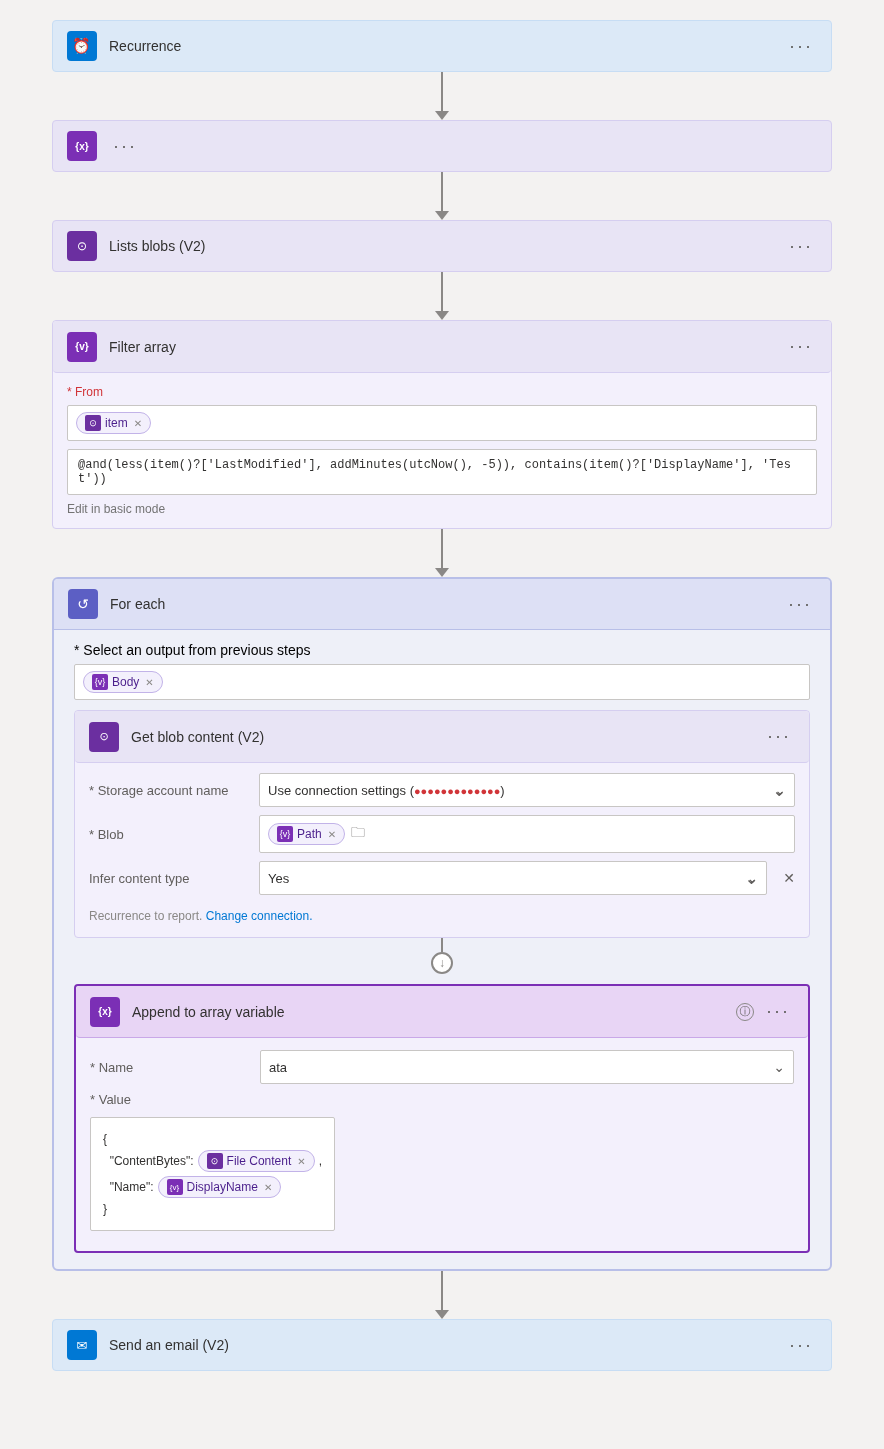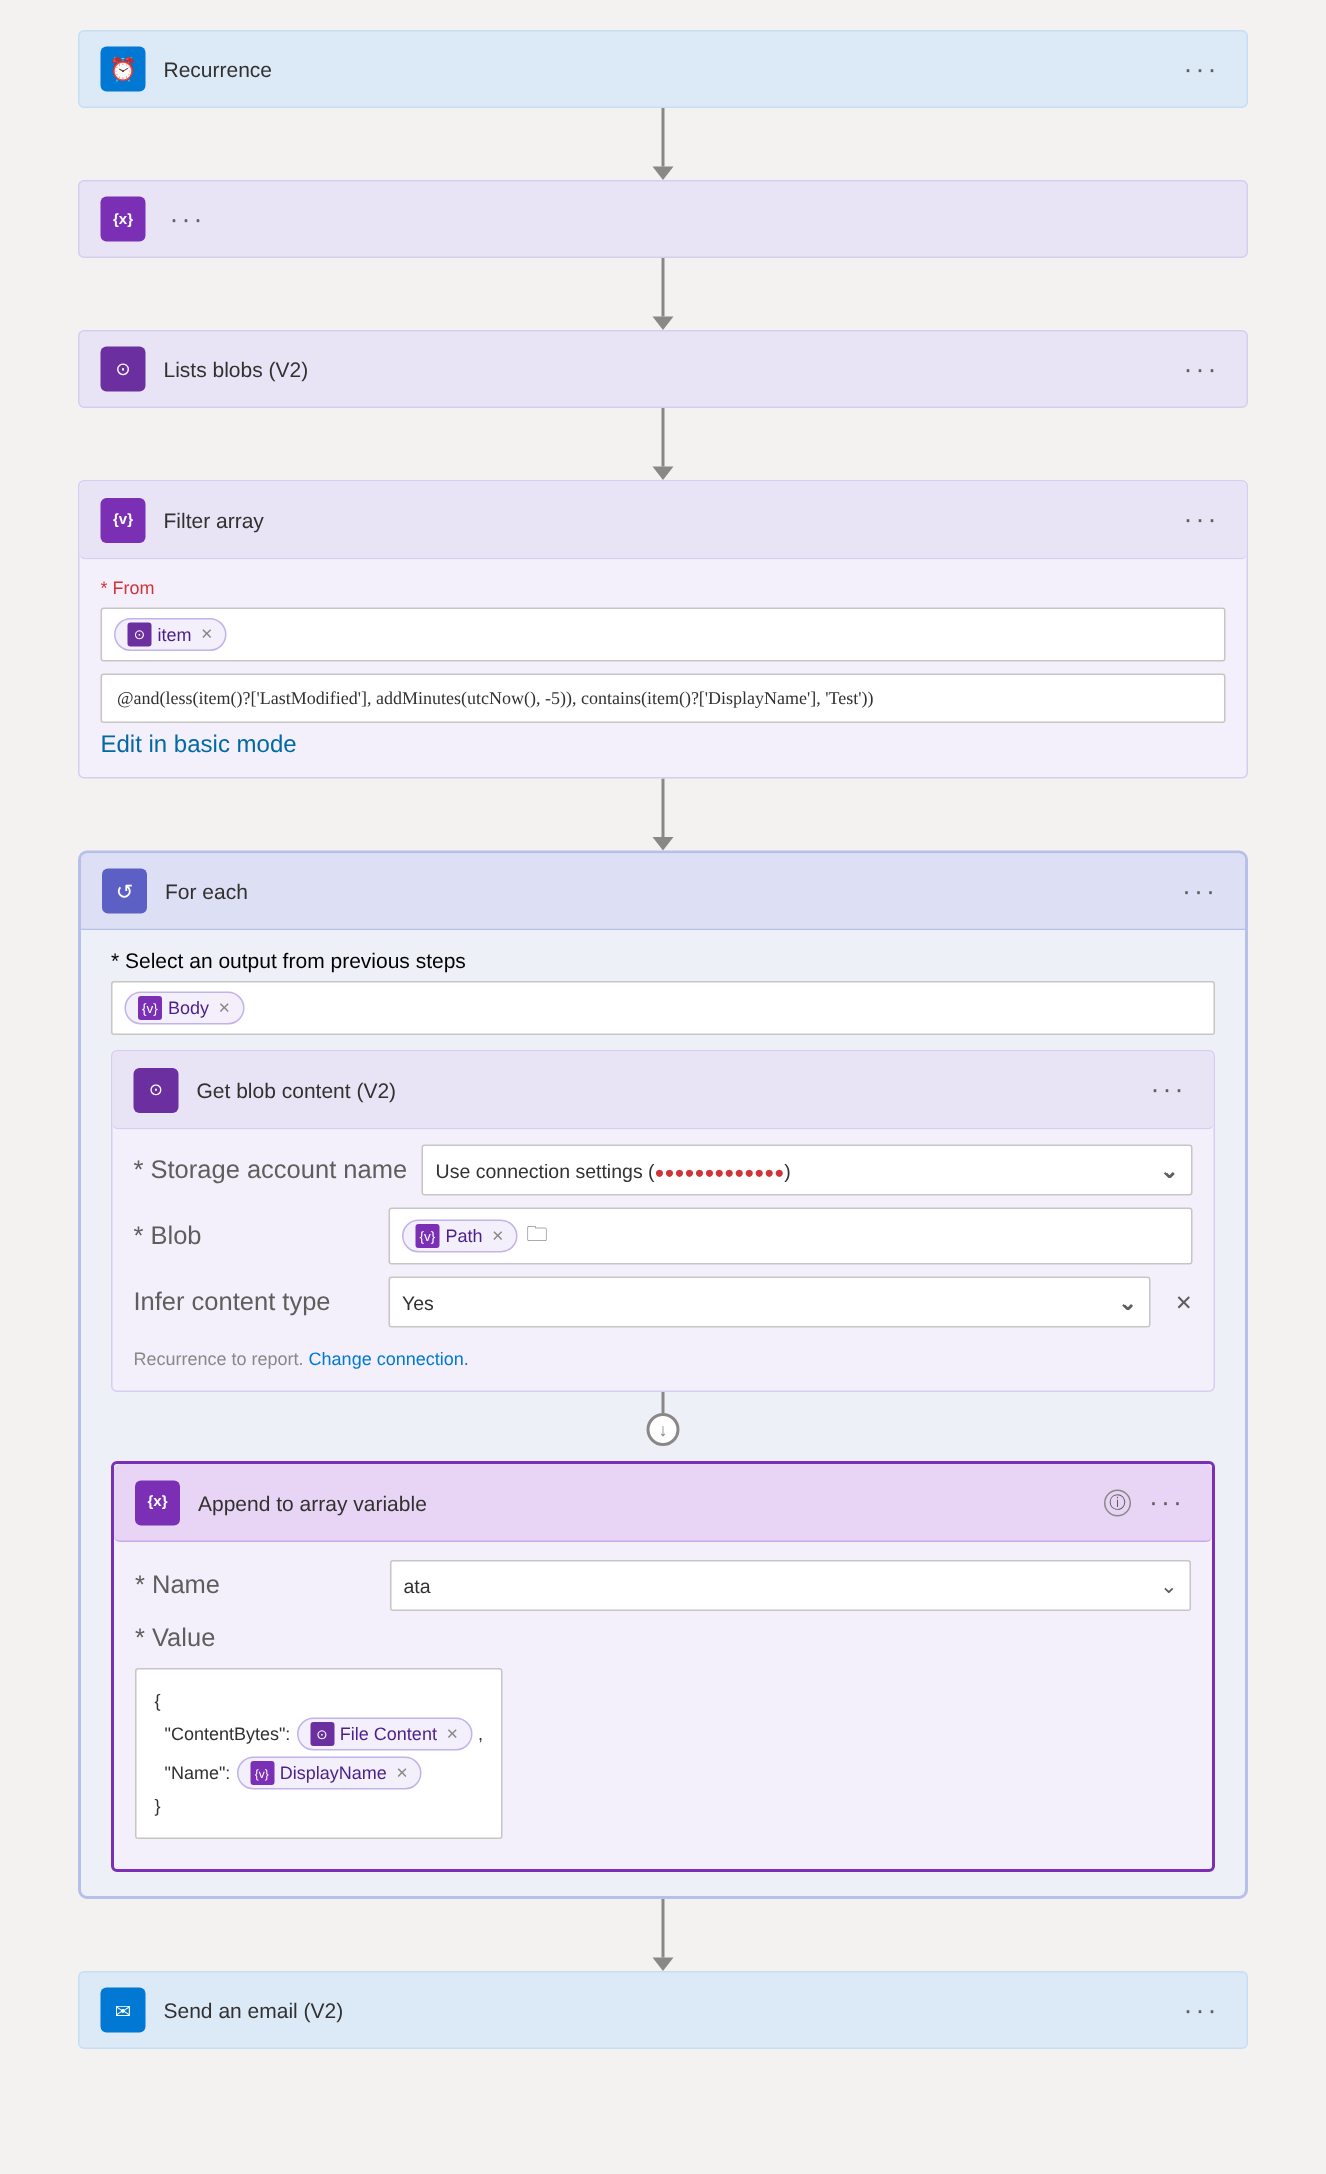--- a/index.html
+++ b/index.html
@@ -175,21 +175,21 @@
     .step-send-email .step-icon { background: #0078d4; }
 
     
     .form-row {
       display: flex;
       align-items: center;
       margin-bottom: 8px;
       gap: 10px;
     }
     .form-label {
-      font-size: 17px;
+      font-size: 13px;
       color: #605e5c;
       min-width: 160px;
     }
 
     .form-input {
       flex: 1;
       border: 1px solid #c8c6c4;
       border-radius: 2px;
       padding: 6px 8px;
       background: white;
@@ -236,29 +236,29 @@
       margin-left: 2px;
     }
 
     .formula-box {
       border: 1px solid #c8c6c4;
       border-radius: 2px;
       background: white;
       padding: 8px 10px;
       font-size: 12px;
       color: #323130;
-      font-family: Liberation Serif, serif;
+      font-family: Liberation Mono, monospace;
       margin-bottom: 6px;
       word-break: break-all;
     }
 
     .edit-basic-link {
-      color: #0369a1;
-      cursor: pointer;
-      font-size: 16px;
+      color: #737373;
+      cursor: pointer;
+      font-size: 12px;
     }
 
     .select-output-label {
       font-size: 14px;
       color: #000000;
       margin-bottom: 6px;
     }
 
     .output-input {
       width: 100%;

